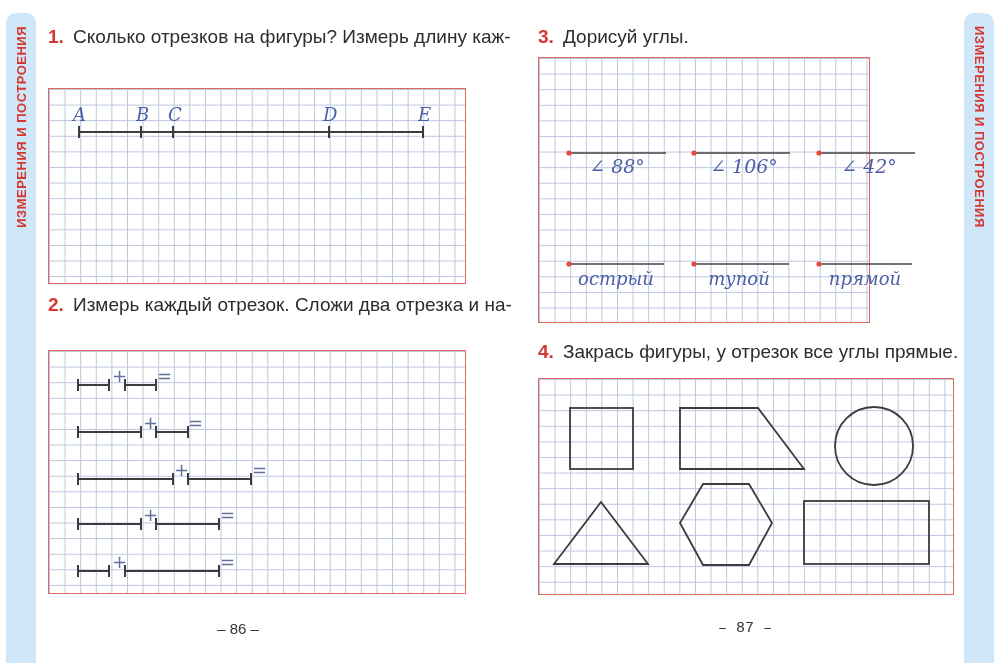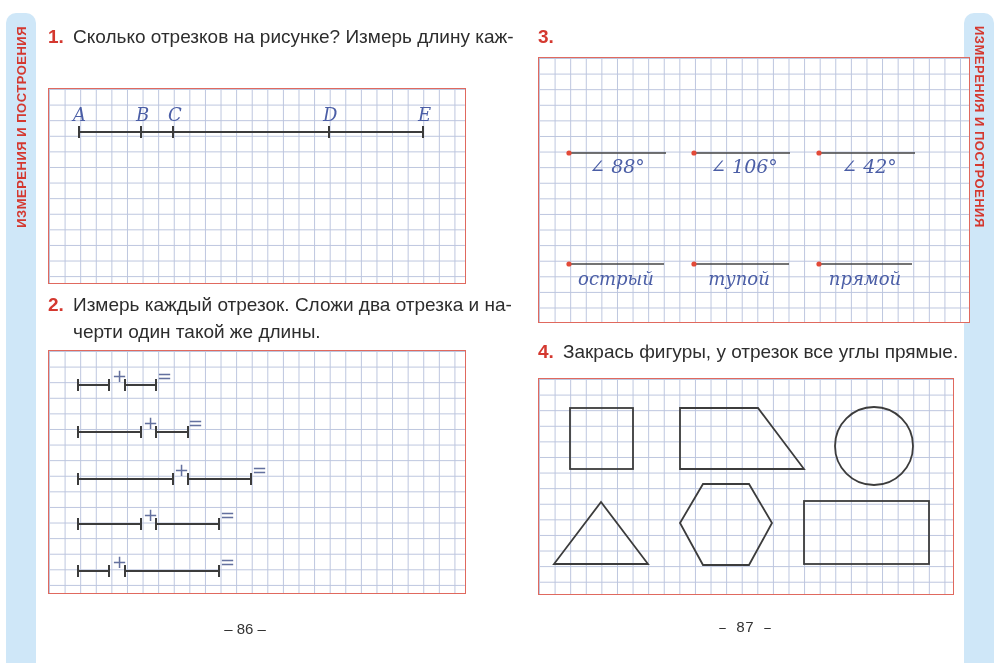--- a/index.html
+++ b/index.html
@@ -50,40 +50,39 @@
   <div class="strip strip-left">
     <span class="vlabel flip">ИЗМЕРЕНИЯ И ПОСТРОЕНИЯ</span>
   </div>
   <div class="strip strip-right">
     <span class="vlabel">ИЗМЕРЕНИЯ И ПОСТРОЕНИЯ</span>
   </div>
 
   <div class="task" style="left:48px; top:23px;">
     <span class="num">1.</span>
     <div class="lines">
-      <div>Сколько отрезков на рисунке? Измерь длину каж-</div>
+      <div>Сколько отрезков на фигуры? Измерь длину каж-</div>
     </div>
   </div>
 
   <div class="gridbox" style="left:48px; top:88px; width:418px; height:196px;">
     <svg width="418" height="196" viewBox="0 0 418 196">
       <path class="seg" d="M30,43 H374 M30,37 v12 M92,37 v12 M124,37 v12 M280,37 v12 M374,37 v12"></path>
       <text class="script" x="24" y="32" font-size="18">A</text>
       <text class="script" x="87" y="32" font-size="18">B</text>
       <text class="script" x="119" y="32" font-size="18">C</text>
       <text class="script" x="274" y="32" font-size="18">D</text>
       <text class="script" x="369" y="32" font-size="18">E</text>
     </svg>
   </div>
 
   <div class="task" style="left:48px; top:291px;">
     <span class="num">2.</span>
     <div class="lines">
       <div>Измерь каждый отрезок. Сложи два отрезка и на-</div>
-      <div>черти один такой же длины.</div>
     </div>
   </div>
 
   <div class="gridbox" style="left:48px; top:350px; width:418px; height:244px;">
     <svg width="418" height="244" viewBox="0 0 418 244">
 
       <path class="seg" d="M29,34 H60 M29,28 v12 M60,28 v12"></path>
       <path class="seg" d="M76,34 H107 M76,28 v12 M107,28 v12"></path>
       <text class="op" x="63" y="31">+</text>
       <text class="op" x="108" y="31">=</text>
@@ -103,27 +102,30 @@
       <text class="op" x="94" y="170">+</text>
       <text class="op" x="171" y="170">=</text>
 
       <path class="seg" d="M29,220 H60 M29,214 v12 M60,214 v12"></path>
       <path class="seg" d="M76,220 H170 M76,214 v12 M170,214 v12"></path>
       <text class="op" x="63" y="217">+</text>
       <text class="op" x="171" y="217">=</text>
     </svg>
   </div>
 
-  <div class="pagenum" style="left:185px; top:620px;">– 86 –</div>
+  <div class="pagenum" style="left:178px; top:620px;">– 86 –</div>
 
   <div class="task" style="left:538px; top:23px;">
     <span class="num">3.</span>
+    <div class="lines">
+      <div>Дорисуй углы.</div>
+    </div>
   </div>
 
-  <div class="gridbox" style="left:538px; top:57px; width:432px; height:266px;">
+  <div class="gridbox" style="left:538px; top:57px; width:332px; height:266px;">
     <svg width="416" height="266" viewBox="0 0 416 266">
 
       <path class="thin" d="M30,95 H127"></path>
       <circle class="dot" cx="30" cy="95" r="2.6"></circle>
       <path class="thin" d="M155,95 H251"></path>
       <circle class="dot" cx="155" cy="95" r="2.6"></circle>
       <path class="thin" d="M280,95 H376"></path>
       <circle class="dot" cx="280" cy="95" r="2.6"></circle>
       <text class="script" x="78" y="115" font-size="19" text-anchor="middle">∠ 88°</text>
       <text class="script" x="205" y="115" font-size="19" text-anchor="middle">∠ 106°</text>

